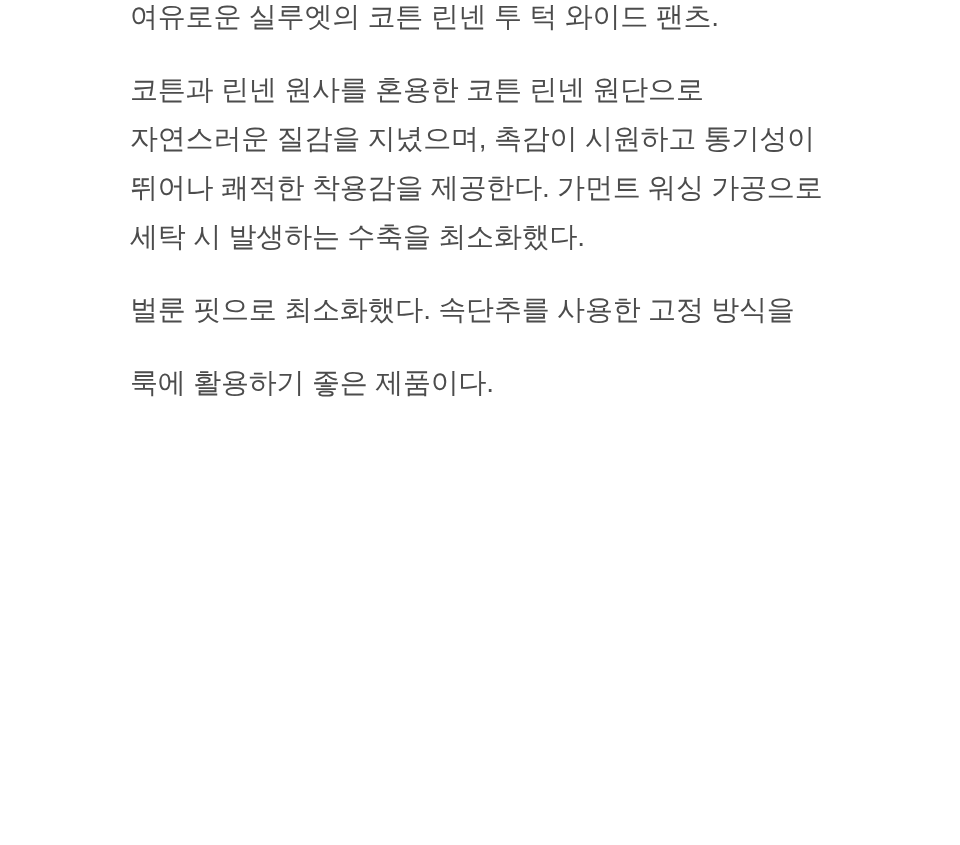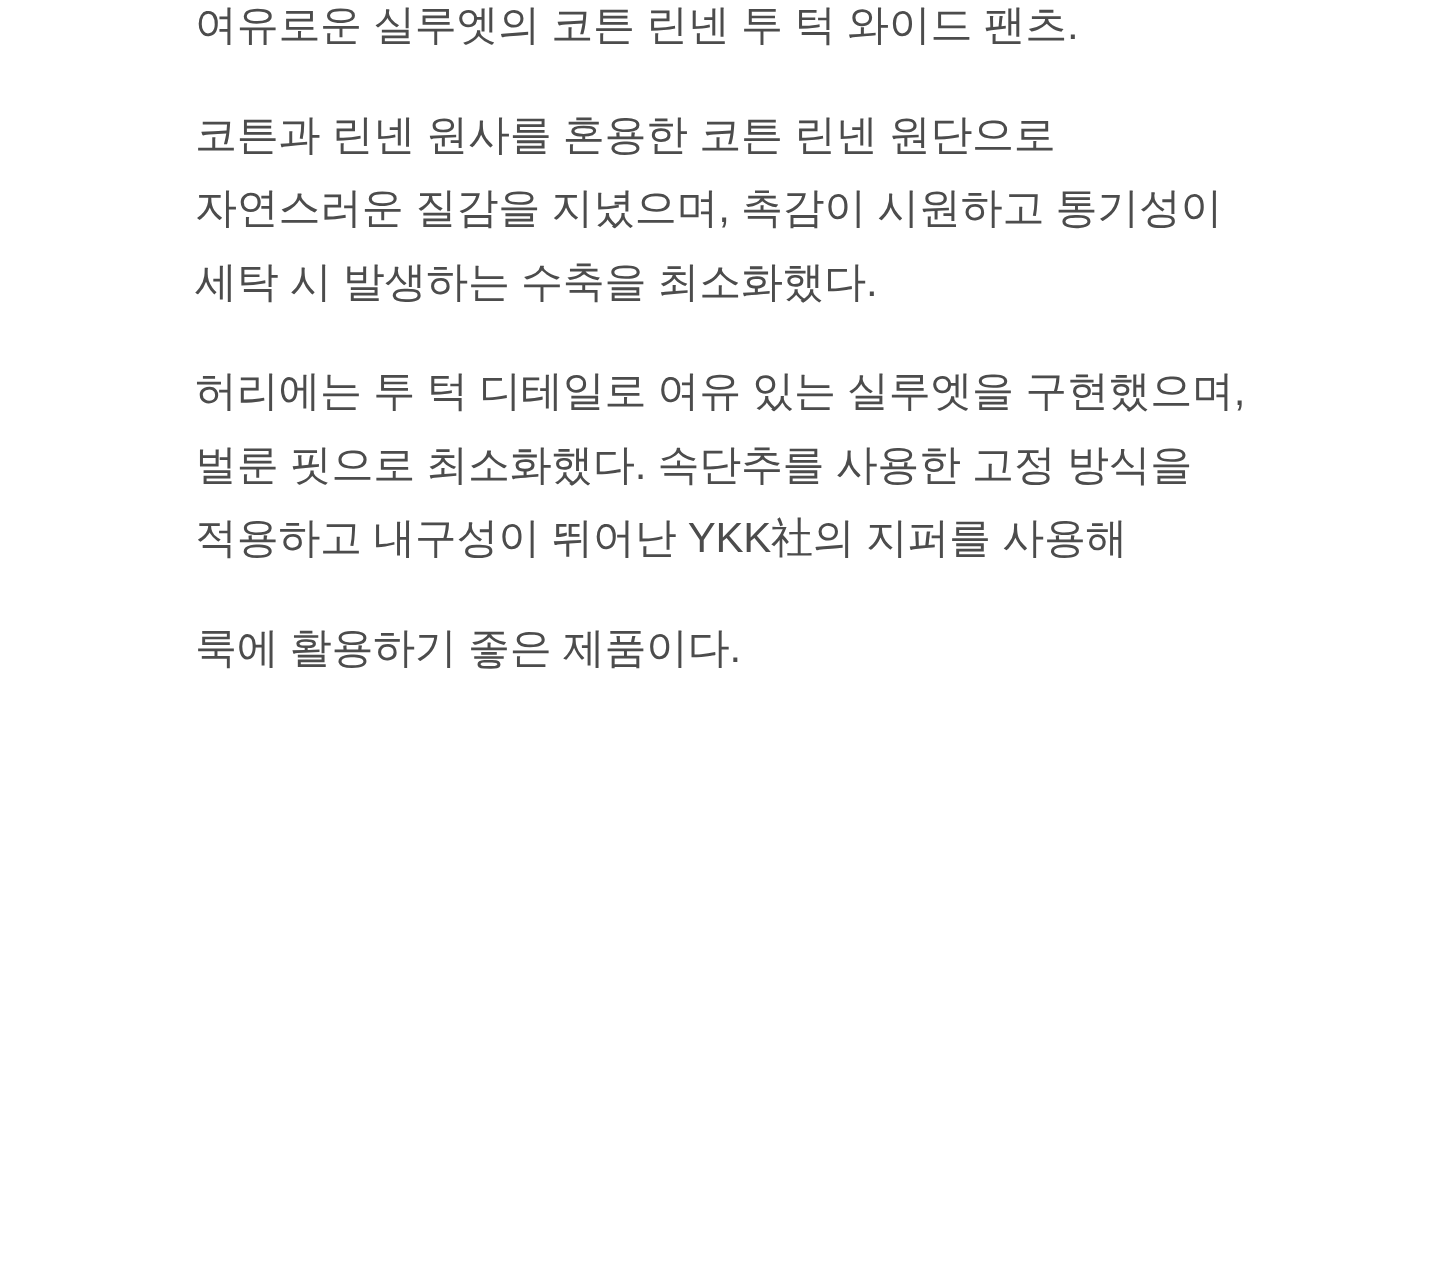--- a/index.html
+++ b/index.html
@@ -39,26 +39,25 @@
 
 <main class="description">
 
   <p>
     <span class="line">여유로운 실루엣의 코튼 린넨 투 턱 와이드 팬츠.</span>
   </p>
 
   <p>
     <span class="line">코튼과 린넨 원사를 혼용한 코튼 린넨 원단으로</span>
     <span class="line">자연스러운 질감을 지녔으며, 촉감이 시원하고 통기성이</span>
+    <span class="line">뛰어나 쾌적한 착용감을 제공한다. 가먼트 워싱 가공으로</span>
     <span class="line">세탁 시 발생하는 수축을 최소화했다.</span>
   </p>
 
   <p>
-    <span class="line">허리에는 투 턱 디테일로 여유 있는 실루엣을 구현했으며,</span>
     <span class="line">벌룬 핏으로 최소화했다. 속단추를 사용한 고정 방식을</span>
-    <span class="line">적용하고 내구성이 뛰어난 YKK社의 지퍼를 사용해</span>
   </p>
 
   <p>
     <span class="line">룩에 활용하기 좋은 제품이다.</span>
   </p>
 
 </main>
 
 </body></html>

